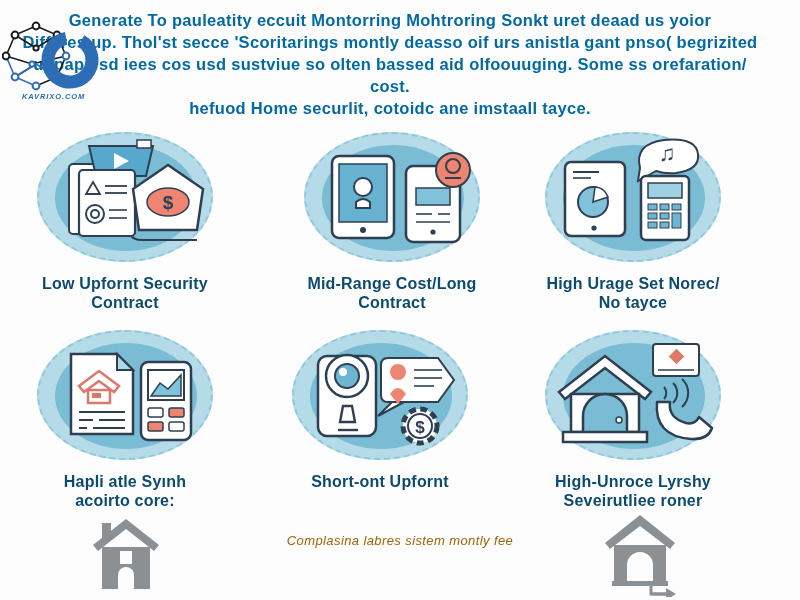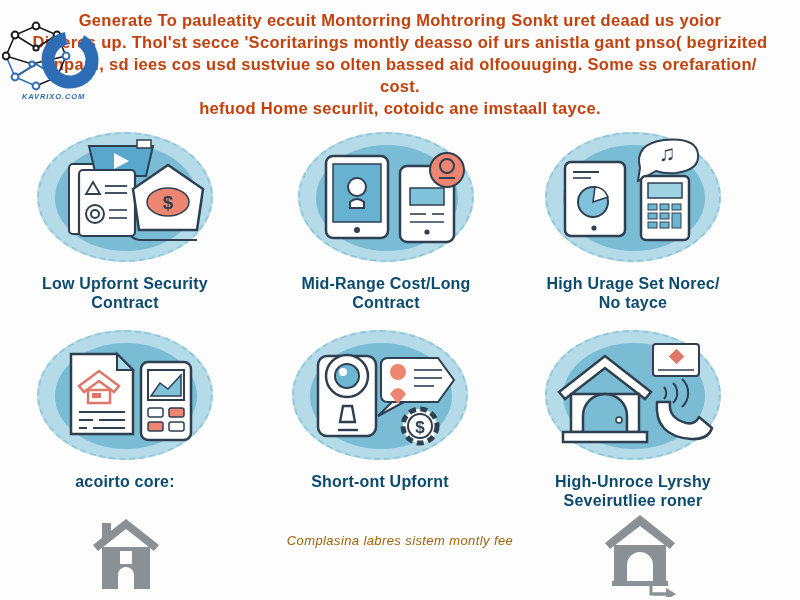--- a/index.html
+++ b/index.html
@@ -1,30 +1,30 @@
 <!DOCTYPE html>
 <html><head>
 <meta charset="utf-8">
 <style>
   html,body{margin:0;padding:0;}
   body{
     width:800px;height:600px;position:relative;overflow:hidden;
     background:#fdfdfd;font-family:"Liberation Sans",sans-serif;
   }
   .header-text{
-    position:absolute;top:9px;left:30px;width:740px;text-align:center;
-    font-weight:bold;font-size:16.5px;line-height:22px;color:#c2410c;letter-spacing:0.3px;
+    position:absolute;top:9px;left:20px;width:740px;text-align:center;
+    font-weight:bold;font-size:16.5px;line-height:22px;color:#0369a1;letter-spacing:0.3px;
   }
   .logo{position:absolute;top:20px;left:2px;width:104px;height:96px;z-index:5;}
   .logo-site{
     position:absolute;top:72px;left:20px;font-size:7.5px;font-weight:bold;
     color:#2e6cb0;letter-spacing:0.9px;font-style:italic;
   }
   .card{position:absolute;width:230px;text-align:center;}
-  .c1{left:10px;top:132px;} .c2{left:271px;top:132px;} .c3{left:518px;top:132px;}
+  .c1{left:10px;top:132px;} .c2{left:277px;top:132px;} .c3{left:518px;top:132px;}
   .c4{left:10px;top:330px;} .c5{left:265px;top:330px;} .c6{left:518px;top:330px;}
   .ellipse-wrap{position:relative;width:176px;height:130px;margin:0 auto;}
   .ellipse-outer{
     position:absolute;left:0;top:0;right:0;bottom:0;border-radius:50%;
     background:#b5dbe8;border:2px dashed #8fc8dc;box-sizing:border-box;
   }
   .ellipse-inner{
     position:absolute;left:18px;top:13px;width:142px;height:106px;
     border-radius:50%;background:#79bcd3;
   }
@@ -181,20 +181,21 @@
       <rect x="104" y="32" width="50" height="78" rx="7" fill="#fff" stroke="#2e3f52" stroke-width="2.5"></rect>
       <rect x="111" y="40" width="36" height="30" fill="#fff" stroke="#2e3f52" stroke-width="2"></rect>
       <path d="M114,66 l9,-13 l8,6 l13,-14 v21 z" fill="#7fc2da" stroke="#2e3f52" stroke-width="1.5"></path>
       <rect x="111" y="78" width="15" height="9" rx="2" fill="#fff" stroke="#2e3f52" stroke-width="1.5"></rect>
       <rect x="132" y="78" width="15" height="9" rx="2" fill="#ee8570" stroke="#2e3f52" stroke-width="1.5"></rect>
       <rect x="111" y="92" width="15" height="9" rx="2" fill="#ee8570" stroke="#2e3f52" stroke-width="1.5"></rect>
       <rect x="132" y="92" width="15" height="9" rx="2" fill="#fff" stroke="#2e3f52" stroke-width="1.5"></rect>
     </svg>
   </div>
   <div class="caption">
+    <div>Hapli atle Syınh</div>
     <div>acoirto core:</div>
   </div>
 </div>
 
 <div class="card c5">
   <div class="ellipse-wrap">
     <div class="ellipse-outer"></div>
     <div class="ellipse-inner"></div>
     <svg class="icon-svg" viewBox="0 0 176 130">
       <rect x="26" y="26" width="58" height="80" rx="9" fill="#fff" stroke="#2e3f52" stroke-width="2.5"></rect>

